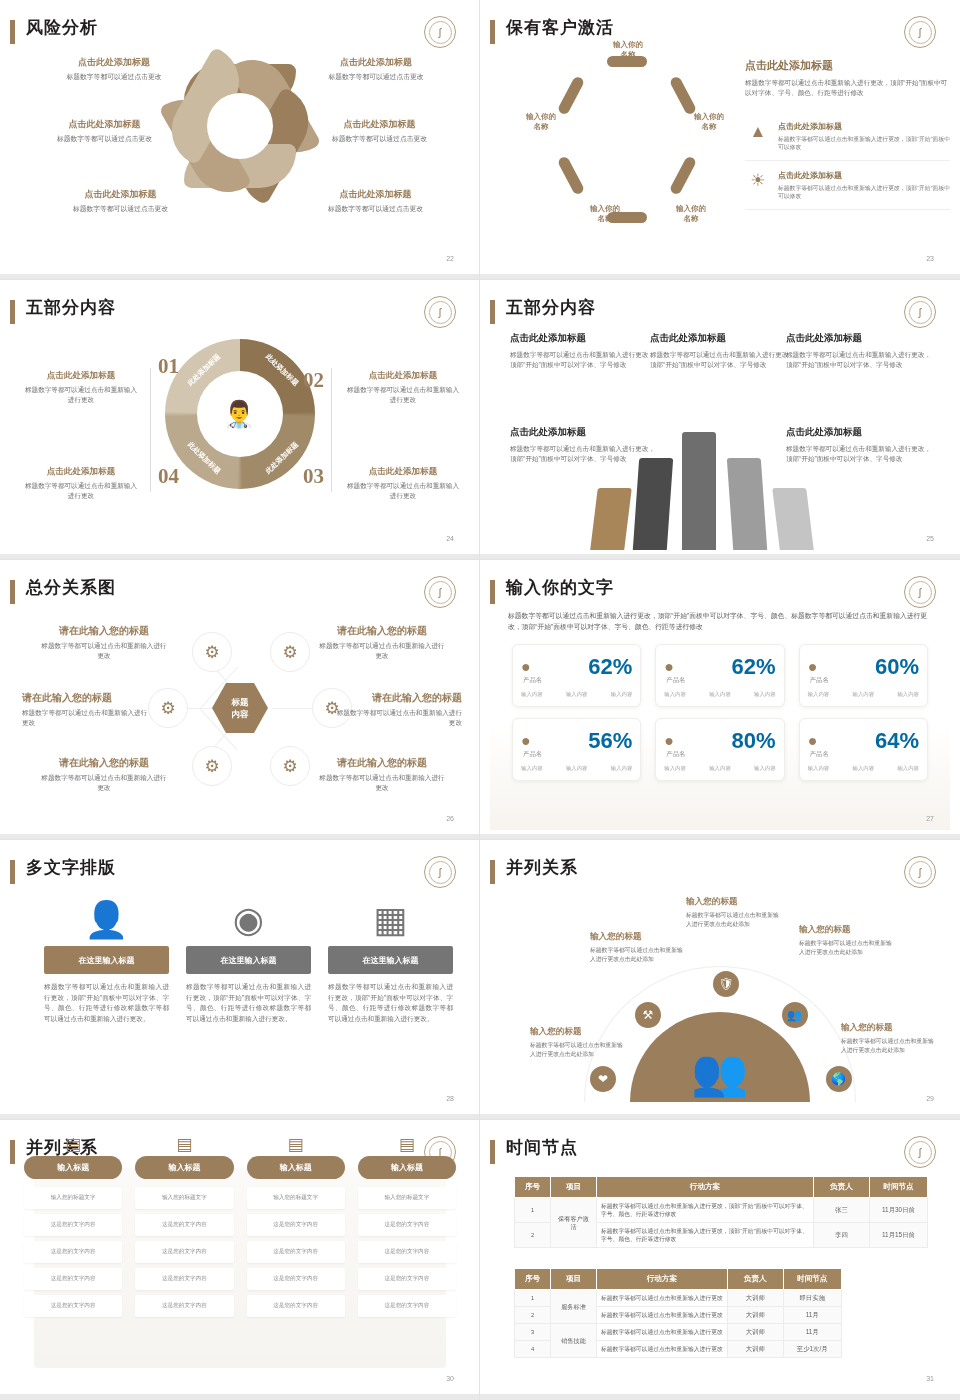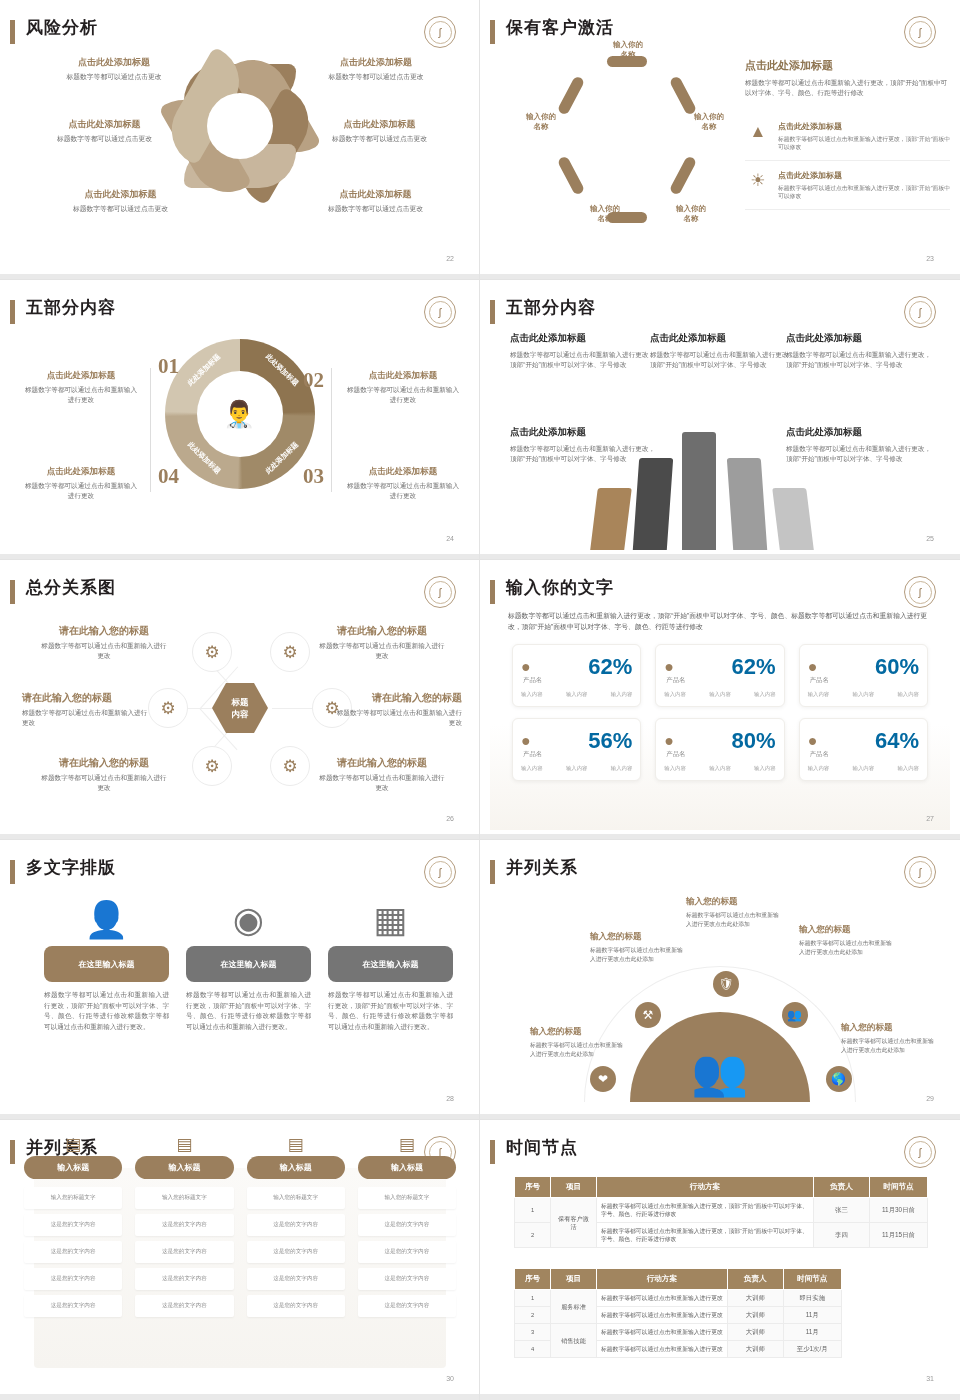--- a/index.html
+++ b/index.html
@@ -64,21 +64,21 @@
   .cards{position:absolute;left:22px;top:78px;right:22px;display:grid;grid-template-columns:repeat(3,1fr);gap:11px 14px;}
   .card{background:#fff;border:1px solid #f0eeea;border-radius:6px;padding:9px 8px 8px;box-shadow:0 1px 4px rgba(0,0,0,.06);}
   .ctop{display:flex;align-items:center;gap:5px;}
   .coin{font-size:16px;color:#9b7f5d;line-height:1;}
   .pct{font-size:22px;color:#0369a1;font-weight:bold;margin-left:auto;font-family:"Liberation Sans",sans-serif;}
   .pname{font-size:6.4px;color:#8a8a8a;margin:-4px 0 6px 2px;}
   .cfoot{display:flex;justify-content:space-between;font-size:5.4px;color:#a2a2a2;}
   
   .c3{position:absolute;top:48px;width:125px;}
   .c3 .fig{height:52px;display:flex;align-items:center;justify-content:center;font-size:36px;}
-  .c3 .bar{height:36px;border-radius:8px;color:#fff;font-size:8px;font-weight:bold;display:flex;align-items:center;justify-content:center;}
+  .c3 .bar{height:28px;border-radius:2px;color:#fff;font-size:8px;font-weight:bold;display:flex;align-items:center;justify-content:center;}
   .c3 .tx{font-size:6.6px;color:#6f6f6f;line-height:10.5px;margin-top:8px;text-align:justify;}
   
   .dome{position:absolute;left:50%;bottom:8px;transform:translateX(-50%);width:180px;height:90px;
         border-radius:95px 95px 0 0;background:#9b7f5d;}
   .dome .ppl{position:absolute;left:0;right:0;bottom:0;text-align:center;font-size:46px;color:#fff;line-height:60px;}
   .bub{position:absolute;width:26px;height:26px;border-radius:50%;background:#9b7f5d;color:#fff;
        display:flex;align-items:center;justify-content:center;font-size:12px;}
   .t29{position:absolute;width:95px;}
   .t29 b{display:block;font-size:8.6px;color:#9b7f5d;margin-bottom:3px;}
   .t29 span{display:block;font-size:5.8px;color:#707070;line-height:8.5px;}

